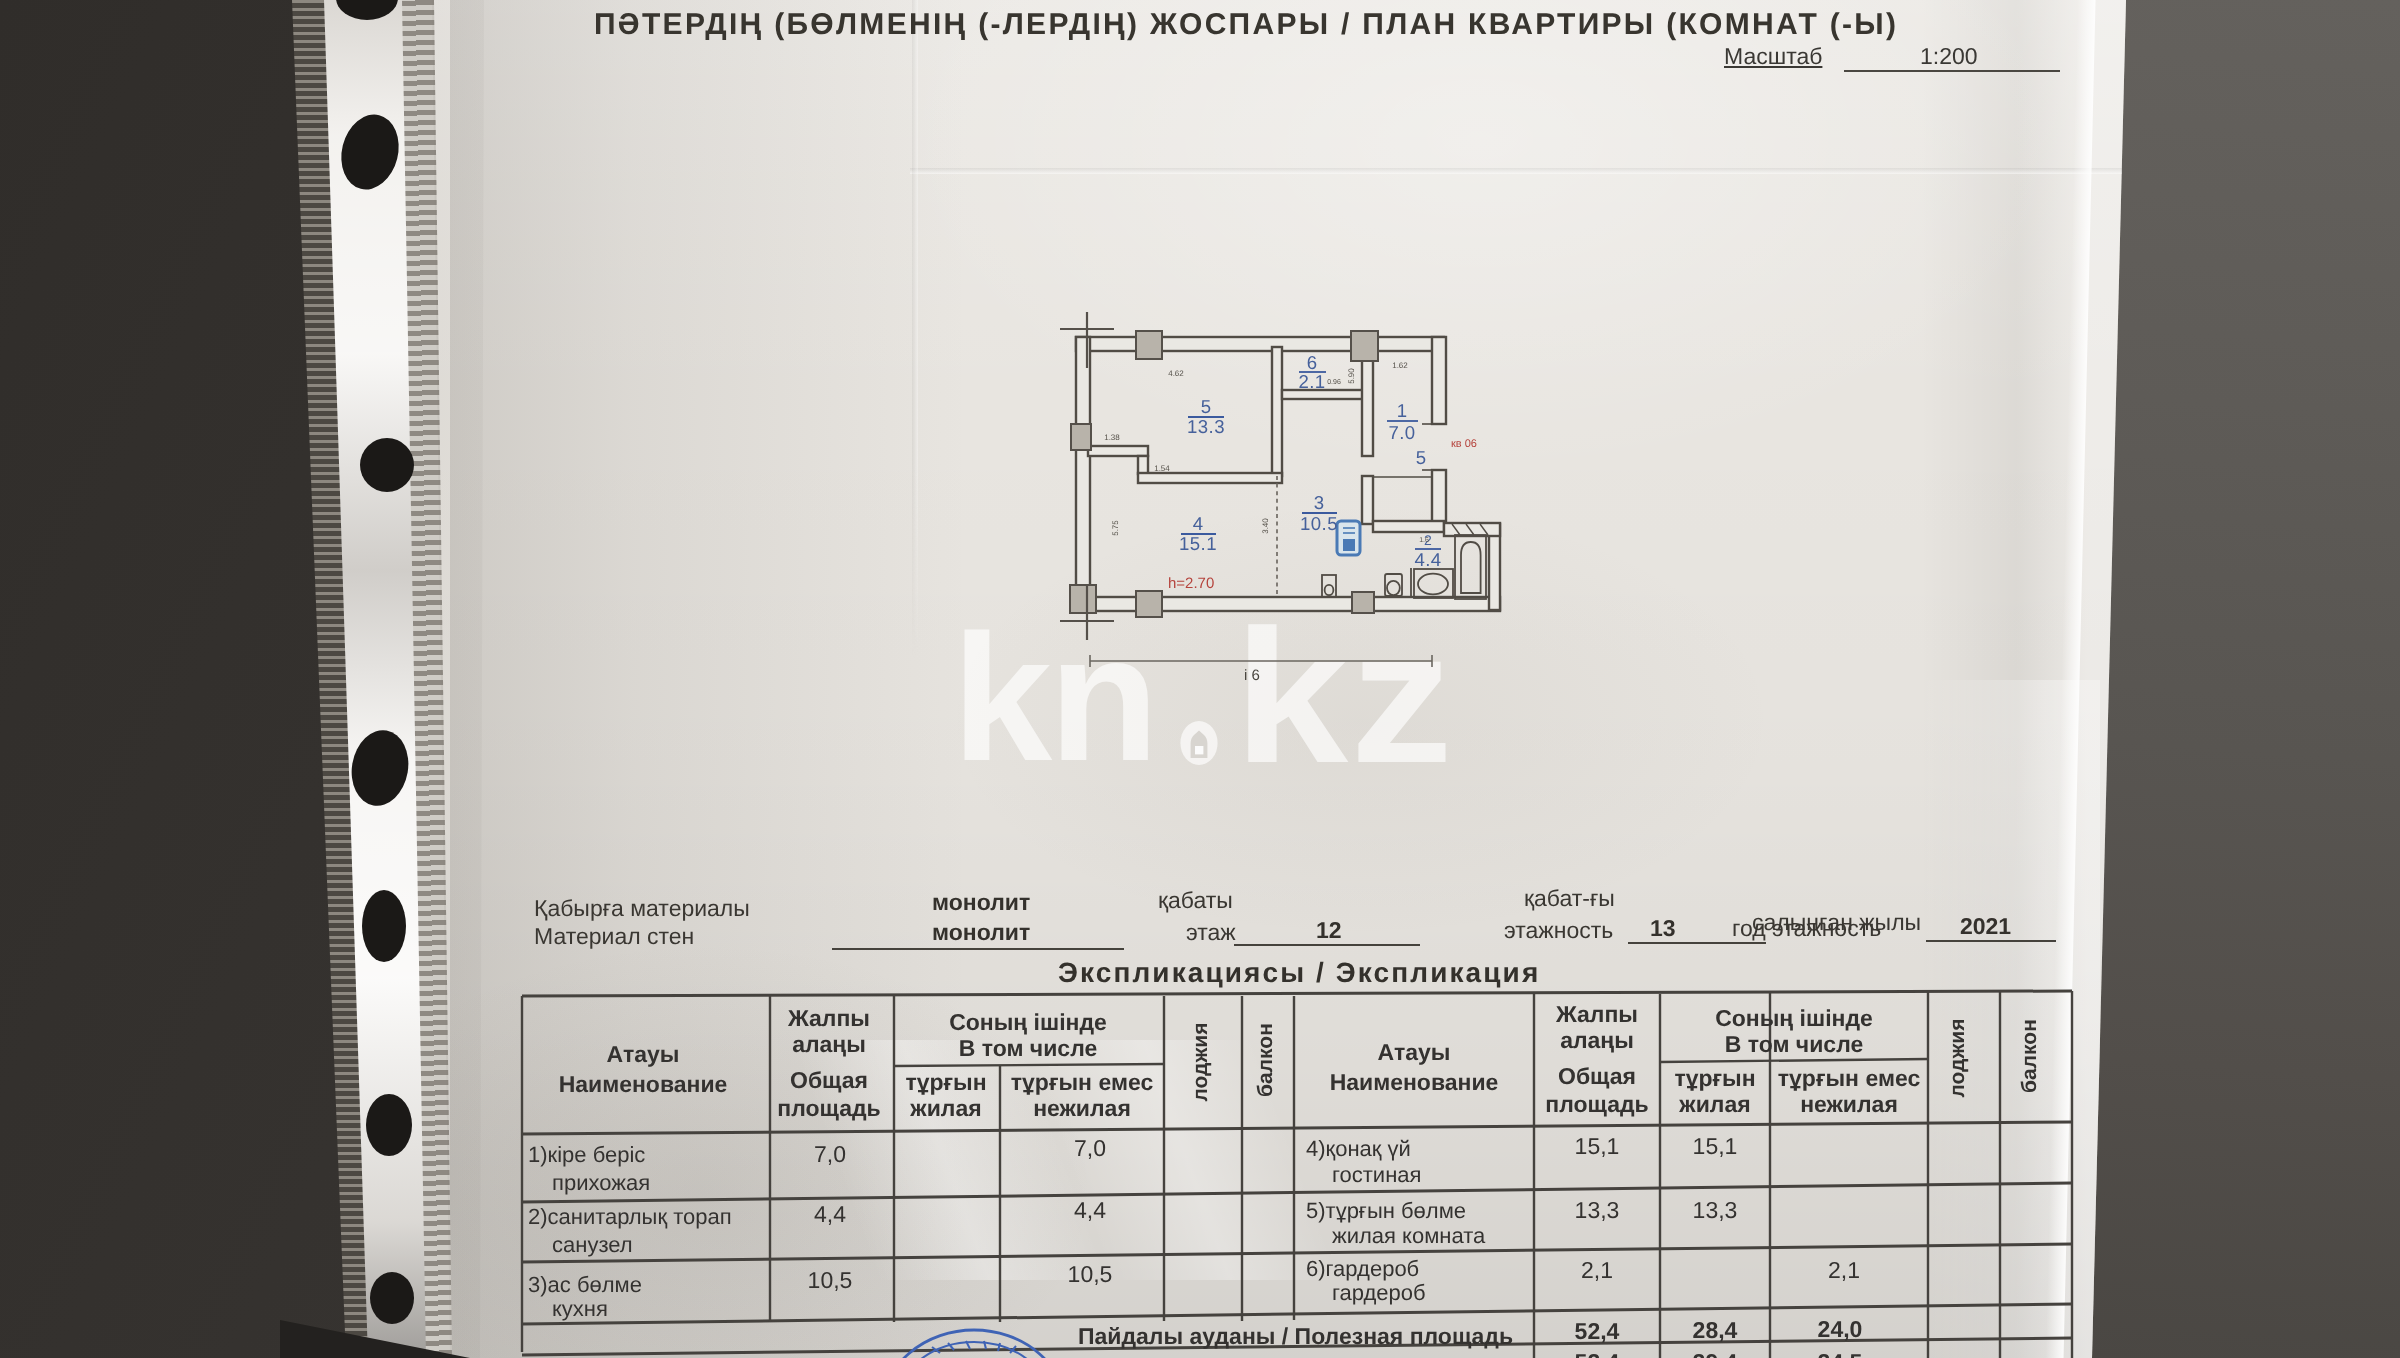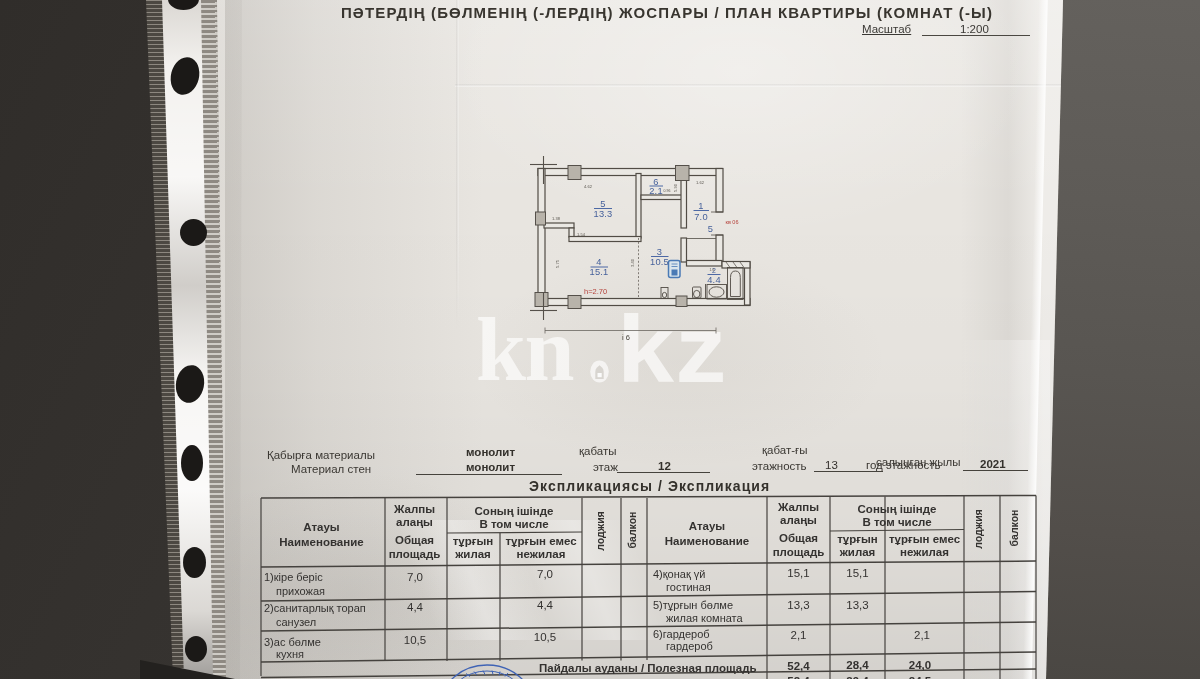--- a/index.html
+++ b/index.html
@@ -46,29 +46,29 @@
     background:linear-gradient(90deg, rgba(255,255,255,0) 0%, rgba(255,255,255,0.30) 70%);"></div>
 
   <div class="abs" style="left:300px;top:520px;width:420px;height:120px;
     background:linear-gradient(70deg, rgba(255,255,255,0) 30%, rgba(255,255,255,0.35) 42%, rgba(255,255,255,0) 55%, rgba(255,255,255,0.30) 68%, rgba(255,255,255,0) 80%);"></div>
 
   <div class="abs" style="left:1039px;top:-10px;width:9px;height:700px;
     background:linear-gradient(90deg, rgba(255,255,255,0) , rgba(255,255,255,0.9));
     transform:rotate(1.35deg);transform-origin:top right;"></div>
 </div>
 
-<div class="abs" style="left:297px;top:4px;width:740px;text-align:center;
+<div class="abs" style="left:297px;top:4px;width:740px;
   font-size:15px;font-weight:bold;color:#38352f;letter-spacing:1.15px;white-space:nowrap;">ПӘТЕРДІҢ (БӨЛМЕНІҢ (-ЛЕРДІҢ) ЖОСПАРЫ / ПЛАН КВАРТИРЫ (КОМНАТ (-Ы)</div>
 
 <div class="abs" style="left:862px;top:23px;font-size:11.5px;color:#3a3834;text-decoration:underline;">Масштаб</div>
 <div class="abs" style="left:960px;top:23px;font-size:11.5px;color:#3a3834;">1:200</div>
 <div class="abs" style="left:922px;top:35px;width:108px;height:1.2px;background:#4a4741;"></div>
 
 <div class="abs" style="left:476px;top:305px;color:rgba(255,255,255,0.66);
-  font-weight:bold;font-size:90px;line-height:90px;letter-spacing:-1.5px;font-family:Liberation Serif, serif;">kn</div>
+  font-weight:bold;font-size:90px;line-height:90px;letter-spacing:-1.5px;">kn</div>
 <div class="abs" style="left:617px;top:302px;color:rgba(255,255,255,0.66);
   font-weight:bold;font-size:95px;line-height:95px;letter-spacing:1px;transform:scaleX(1.08);transform-origin:left top;">kz</div>
 <svg class="abs" style="left:586px;top:356px;" width="30" height="32" viewBox="0 0 30 32">
   <ellipse cx="13.5" cy="15.5" rx="9.3" ry="11" fill="rgba(255,255,255,0.66)"></ellipse>
   <path d="M9.3 23 v-7.2 q0 -2.8 1.7 -4.3 l2.5 -2.2 2.5 2.2 q1.7 1.5 1.7 4.3 v7.2 z" fill="#d8d5d0"></path>
   <rect x="11.5" y="17" width="4.2" height="4.2" fill="rgba(255,255,255,0.9)"></rect>
 </svg>
 
 <svg class="abs" style="left:505px;top:145px;" width="270" height="200" viewBox="505 145 270 200">
   <g stroke="#514c45" fill="#eae8e3" stroke-width="1.2">
@@ -222,33 +222,33 @@
 
   <g stroke="#6a665f" stroke-width="0.8">
     <line x1="545" y1="330.5" x2="716" y2="330.5"></line>
     <line x1="545" y1="327.5" x2="545" y2="333.5"></line>
     <line x1="716" y1="327.5" x2="716" y2="333.5"></line>
   </g>
   <text x="622" y="340" font-size="7.5" fill="#4a463f" font-family="Liberation Sans, sans-serif">і 6</text>
 </svg>
 
 <div class="abs" style="left:267px;top:449px;font-size:11.5px;color:#3a3732;">Қабырға материалы</div>
-<div class="abs" style="left:267px;top:463px;font-size:11.5px;color:#3a3732;margin-left:24px;">Материал стен</div>
+<div class="abs" style="left:267px;top:463px;font-size:11.5px;color:#3a3732;">Материал стен</div>
 <div class="abs" style="left:466px;top:446px;font-size:11.5px;font-weight:bold;color:#34312c;">монолит</div>
 <div class="abs" style="left:466px;top:461px;font-size:11.5px;font-weight:bold;color:#34312c;">монолит</div>
 <div class="abs" style="left:416px;top:474px;width:146px;height:1.2px;background:#45423c;"></div>
 
 <div class="abs" style="left:579px;top:445px;font-size:11.5px;color:#3a3732;">қабаты</div>
 <div class="abs" style="left:593px;top:461px;font-size:11.5px;color:#3a3732;text-align:center;">этаж</div>
 <div class="abs" style="left:658px;top:460px;font-size:11.5px;font-weight:bold;color:#34312c;">12</div>
 <div class="abs" style="left:617px;top:472px;width:93px;height:1.2px;background:#45423c;"></div>
 
 <div class="abs" style="left:762px;top:444px;font-size:11.5px;color:#3a3732;">қабат-ғы</div>
 <div class="abs" style="left:752px;top:460px;font-size:11.5px;color:#3a3732;">этажность</div>
-<div class="abs" style="left:825px;top:459px;font-size:11.5px;font-weight:normal;color:#34312c;">13</div>
+<div class="abs" style="left:825px;top:459px;font-size:11.5px;font-weight:bold;color:#34312c;">13</div>
 <div class="abs" style="left:814px;top:471px;width:69px;height:1.2px;background:#45423c;"></div>
 
 <div class="abs" style="left:876px;top:456px;font-size:11.5px;color:#3a3732;">салынған жылы</div>
 <div class="abs" style="left:866px;top:459px;font-size:11.5px;color:#3a3732;">год этажность</div>
 <div class="abs" style="left:980px;top:458px;font-size:11.5px;font-weight:bold;color:#34312c;">2021</div>
 <div class="abs" style="left:963px;top:470px;width:65px;height:1.2px;background:#45423c;"></div>
 
 <div class="abs" style="left:529px;top:478px;font-size:14px;font-weight:bold;color:#34312c;letter-spacing:1.05px;">Экспликациясы / Экспликация</div>
 
 <svg class="abs" style="left:255px;top:490px;" width="790" height="189" viewBox="255 490 790 189">

